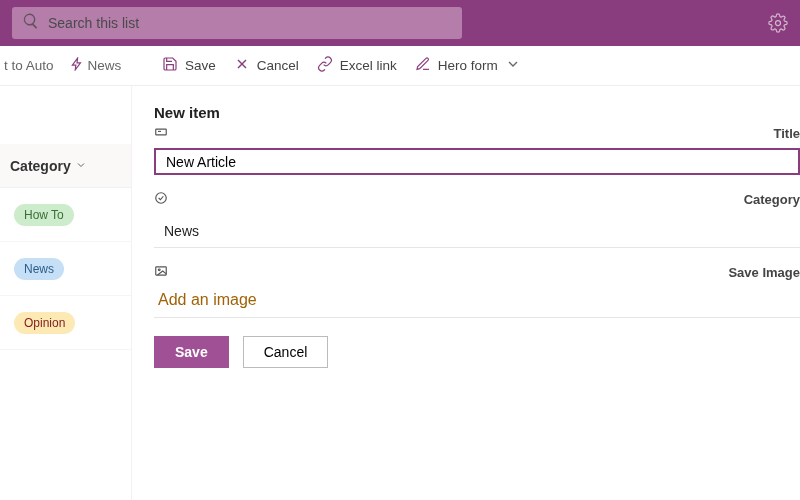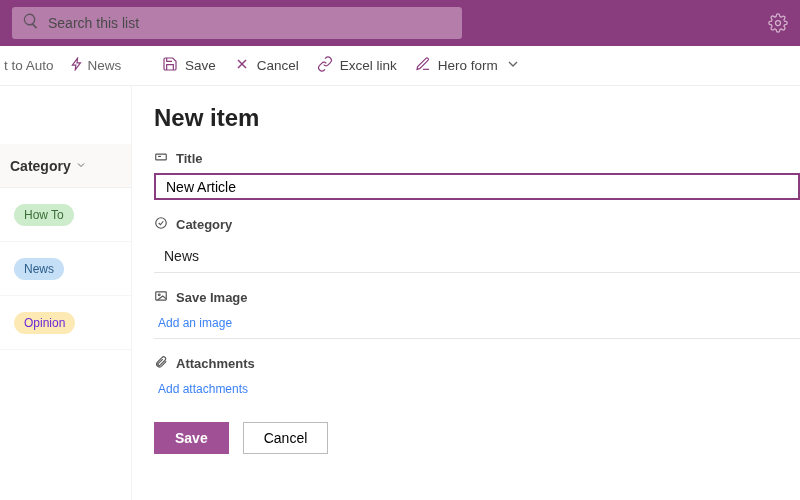--- a/index.html
+++ b/index.html
@@ -101,43 +101,44 @@
     border-bottom: 1px solid #f5f5f5;
   }
   .pill {
     font-size: 12px;
     padding: 4px 10px;
     border-radius: 12px;
     text-align: center;
   }
   .pill-howto  { background: #cdeccb; color: #3b6e39; }
   .pill-news   { background: #c5dff6; color: #2b5c8a; }
-  .pill-opinion{ background: #fde9b4; color: #6d28d9; }
+  .pill-opinion{ background: #fde9b4; color: #7f1d1d; }
 
   .panel {
     flex: 1;
     padding: 18px 0 0 22px;
     position: relative;
     overflow: hidden;
   }
   .panel h1 {
-    font-size: 24px;
+    font-size: 15px;
     font-weight: 600;
     color: #222;
-    margin-bottom: 18px;
+    margin-bottom: 4px;
   }
   .field { margin-bottom: 16px; }
   .field-label {
     display: flex;
     align-items: center;
     gap: 8px;
     font-size: 13px;
     font-weight: 600;
     color: #444;
     margin-bottom: 6px;
+    justify-content: space-between;
   }
   .field-label svg { width: 14px; height: 14px; color: #555; stroke: #555; }
   .text-input {
     width: 100%;
     height: 27px;
     border: 2px solid #8a3d7e;
     padding: 0 10px;
     font-size: 14px;
     outline: none;
   }
@@ -145,22 +146,22 @@
     width: 100%;
     height: 34px;
     border: none;
     border-bottom: 1px solid #e5e5e5;
     padding: 0 10px;
     font-size: 14px;
     outline: none;
     color: #222;
   }
   .link-action {
-    color: #3b82f6;
-    font-size: 12px;
+    color: #a16207;
+    font-size: 16px;
     cursor: pointer;
     padding: 4px 4px 8px 4px;
     display: inline-block;
     width: 100%;
     border-bottom: 1px solid #e5e5e5;
   }
 
   .footer-btns {
     display: flex;
     gap: 14px;
@@ -319,30 +320,19 @@
               <rect x="3" y="5" width="18" height="14" rx="1"></rect>
               <circle cx="9" cy="10" r="1.5"></circle>
               <path d="M21 17l-6-5-9 7"></path>
             </svg>
         </span>
         <span>Save Image</span>
       </div>
       <span class="link-action">Add an image</span>
     </div>
 
-    <div class="field">
-      <div class="field-label">
-        <span>
-          <svg viewBox="0 0 24 24" fill="none" stroke="currentColor" stroke-width="2">
-              <path d="M21 11l-8.5 8.5a5 5 0 01-7-7L14 4a3.5 3.5 0 015 5l-8.5 8.5a2 2 0 01-3-3L15 7"></path>
-            </svg>
-        </span>
-        <span>Attachments</span>
-      </div>
-      <span class="link-action" style="border-bottom:none;">Add attachments</span>
-    </div>
 
     <div class="footer-btns">
       <button class="btn btn-primary">Save</button>
       <button class="btn">Cancel</button>
     </div>
   </div>
 </div>
 
 </body></html>

